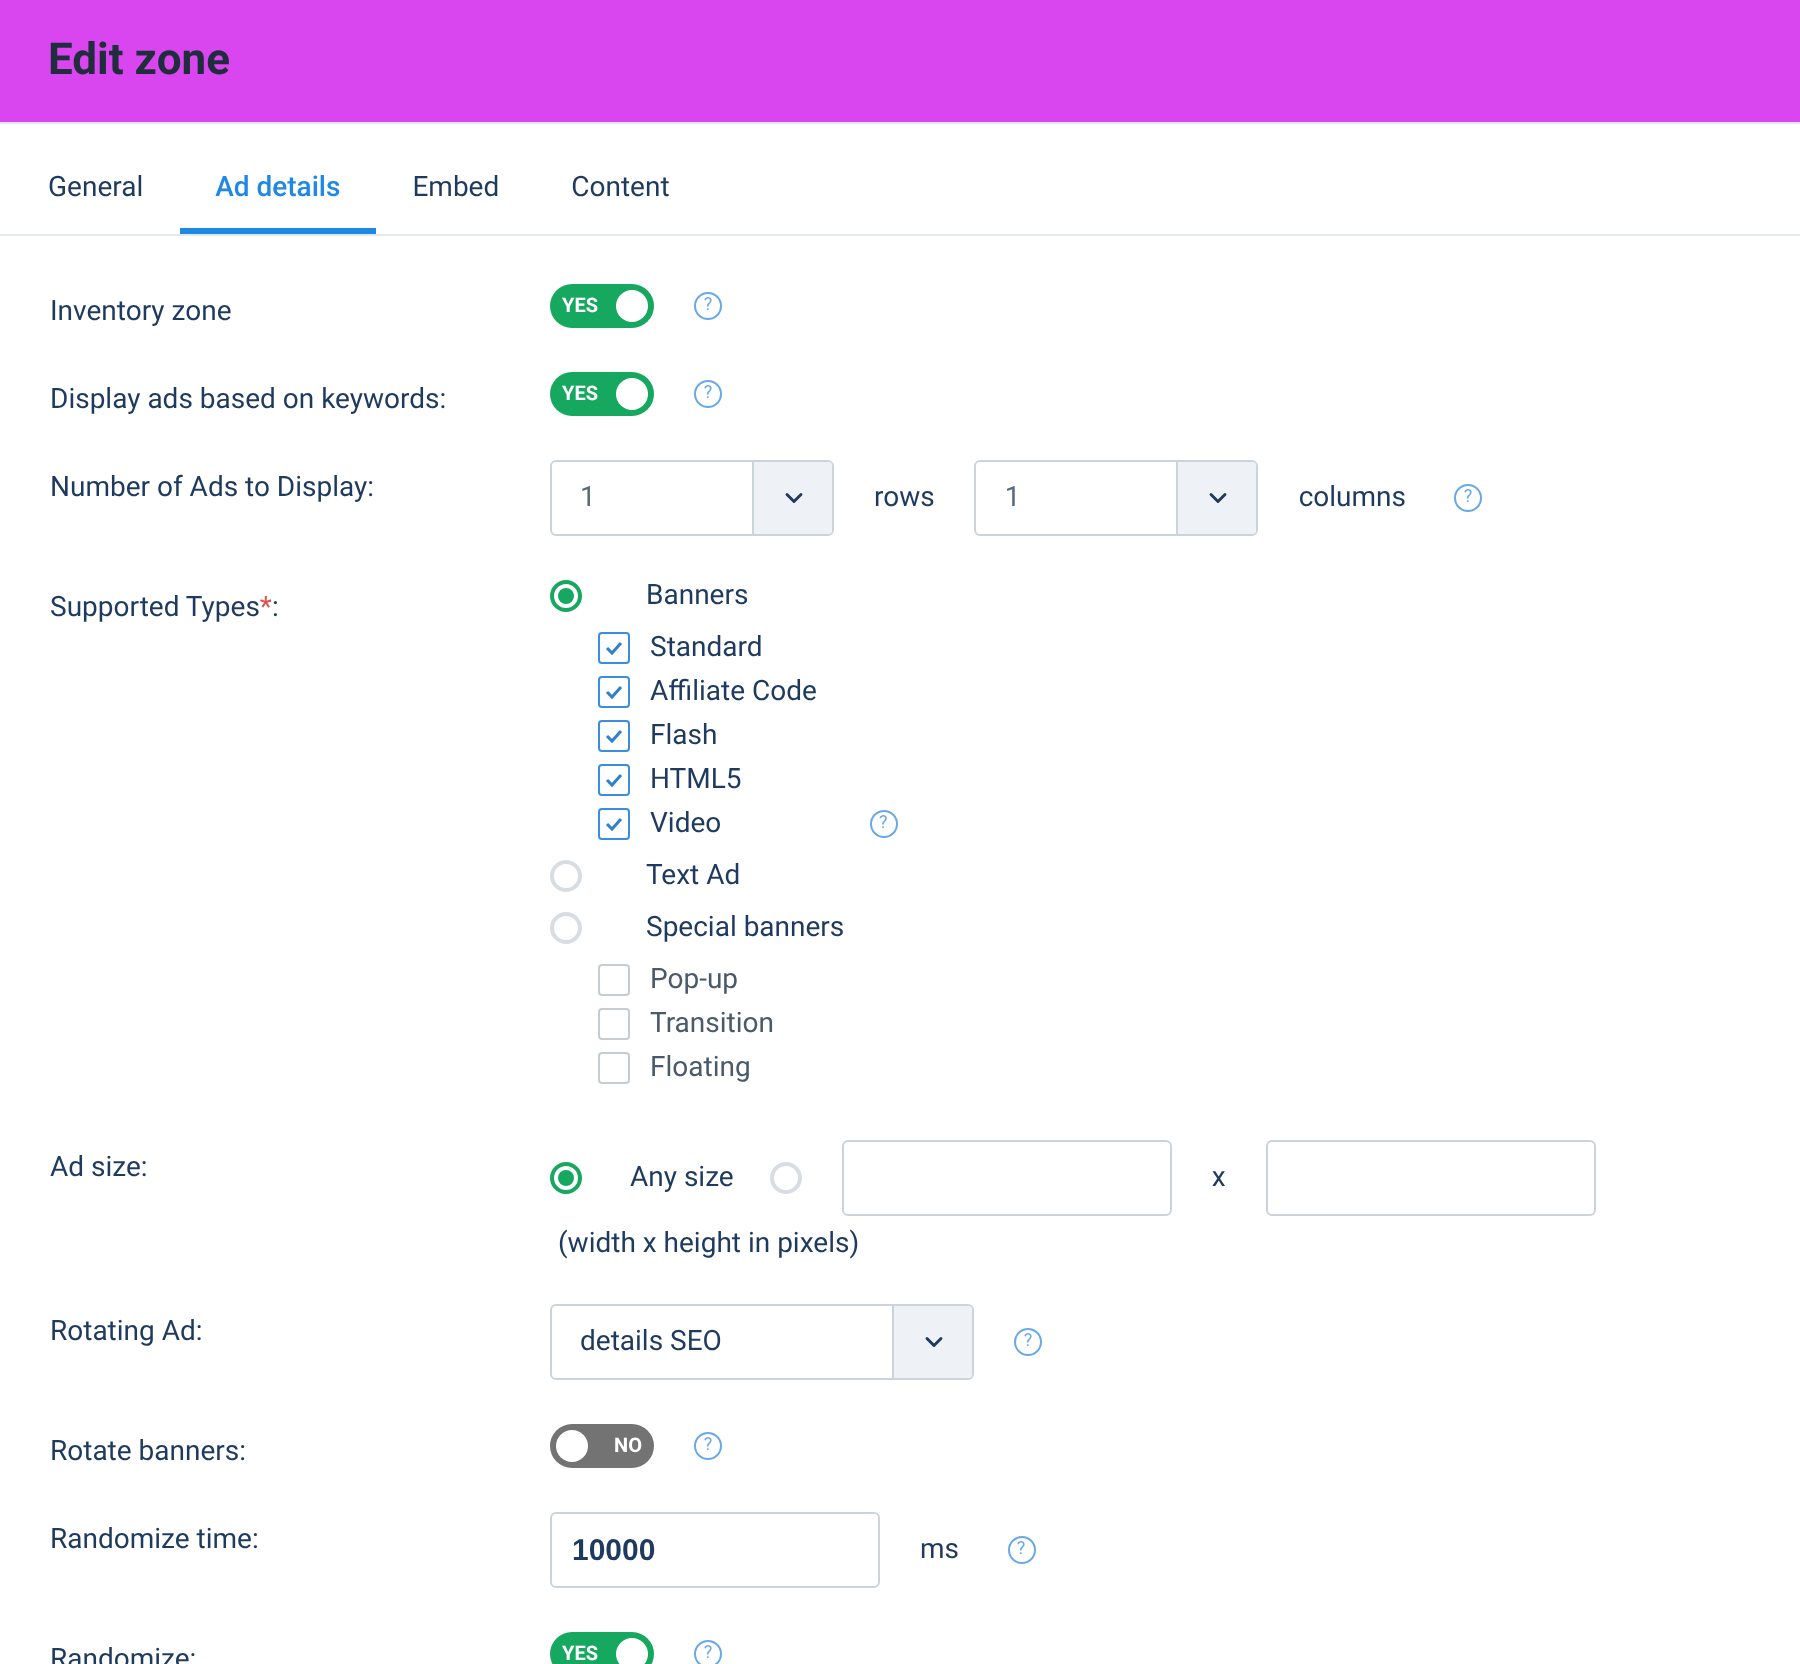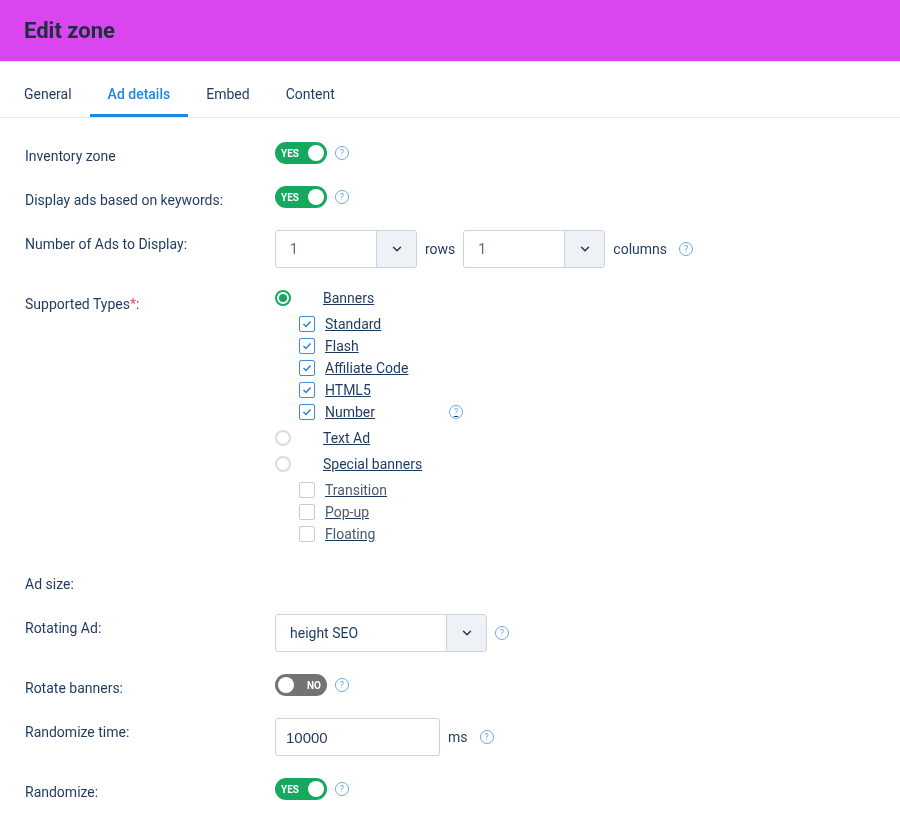--- a/index.html
+++ b/index.html
@@ -53,21 +53,21 @@
     padding-top: 6px;
     padding-right: 12px;
     color: #1e3a5f;
     font-size: 14px;
   }
   .row-control {
     flex: 1;
     display: flex;
     align-items: center;
     flex-wrap: wrap;
-    gap: 6px 4px;
+    gap: 6px 16px;
   }
   .req { color: #d9534f; }
   
   .toggle {
     display: inline-flex;
     align-items: center;
     width: 52px;
     height: 22px;
     border-radius: 11px;
     position: relative;
@@ -165,31 +165,32 @@
     display: inline-flex;
     align-items: center;
     justify-content: center;
     cursor: pointer;
     background: #fff;
   }
   .checkbox.grey { border-color: #c5ccd3; }
   .checkbox.checked { background: #fff; }
   .checkbox.checked svg { display: block; }
   .checkbox svg { display: none; width: 12px; height: 12px; stroke: #2f7fd1; stroke-width: 3; fill: none; }
-  .types-block { display: block; width: 100%; text-decoration: underline; }
+  .types-block { display: block; width: 100%; }
   .type-label { color: #1e3a5f; }
   .type-label.muted { color: #4a5a6a; }
   .text-input {
     border: 1px solid #ccd4db;
     border-radius: 3px;
     height: 38px;
     padding: 0 10px;
     font-size: 15px;
     color: #1e3a5f;
     background: #fff;
+    font-weight: bold;
   }
   .text-input.num { width: 165px; }
   .w80 { width: 165px; }
   .hint { color: #1e3a5f; font-size: 14px; margin-left: 4px; }
 </style>
 </head>
 <body>
 
 <div class="header">
   <h1>Edit zone</h1>
@@ -270,86 +271,95 @@
               </svg>
             </span>
           <span class="type-label">Standard</span>
         </div>
         <div class="check-row">
           <span class="checkbox checked">
               <svg viewBox="0 0 24 24">
                 <path d="M5 12l5 5L19 7"></path>
               </svg>
             </span>
+          <span class="type-label">Affiliate Code</span>
+        </div>
+        <div class="check-row">
+          <span class="checkbox checked">
+              <svg viewBox="0 0 24 24">
+                <path d="M5 12l5 5L19 7"></path>
+              </svg>
+            </span>
           <span class="type-label">Flash</span>
         </div>
         <div class="check-row">
           <span class="checkbox checked">
               <svg viewBox="0 0 24 24">
                 <path d="M5 12l5 5L19 7"></path>
               </svg>
             </span>
-          <span class="type-label">Affiliate Code</span>
-        </div>
-        <div class="check-row">
-          <span class="checkbox checked">
-              <svg viewBox="0 0 24 24">
-                <path d="M5 12l5 5L19 7"></path>
-              </svg>
-            </span>
           <span class="type-label">HTML5</span>
         </div>
         <div class="check-row">
           <span class="checkbox checked">
               <svg viewBox="0 0 24 24">
                 <path d="M5 12l5 5L19 7"></path>
               </svg>
             </span>
-          <span class="type-label">Number</span>
+          <span class="type-label">Video</span>
           <span style="width:70px;"></span>
           <span class="help-icon">?</span>
         </div>
 
         <div class="radio-row" style="margin-top:10px;">
           <span class="radio disabled"></span>
           <span style="width:20px;"></span>
           <span class="type-label">Text Ad</span>
         </div>
 
         <div class="radio-row">
           <span class="radio disabled"></span>
           <span style="width:20px;"></span>
           <span class="type-label">Special banners</span>
         </div>
         <div class="check-row">
           <span class="checkbox grey"></span>
+          <span class="type-label muted">Pop-up</span>
+        </div>
+        <div class="check-row">
+          <span class="checkbox grey"></span>
           <span class="type-label muted">Transition</span>
-        </div>
-        <div class="check-row">
-          <span class="checkbox grey"></span>
-          <span class="type-label muted">Pop-up</span>
         </div>
         <div class="check-row">
           <span class="checkbox grey"></span>
           <span class="type-label muted">Floating</span>
         </div>
 
       </div>
     </div>
   </div>
 
   <div class="row">
     <div class="row-label">Ad size:</div>
+    <div class="row-control">
+      <span class="radio checked" style="margin-right:4px;"></span>
+      <span class="inline-text" style="margin-right:2px;">Any size</span>
+      <span class="radio disabled" style="margin-right:4px;"></span>
+      <input class="text-input w80" value="" style="">
+      <span class="inline-text">x</span>
+      <input class="text-input w80" value="" style="">
+      <span class="hint">(width x height in pixels)</span>
+    </div>
   </div>
 
   <div class="row">
     <div class="row-label">Rotating Ad:</div>
     <div class="row-control">
       <div class="select wide">
-        <span class="select-val">height SEO</span>
+        <span class="select-val">details SEO</span>
         <span class="select-caret">
           <svg viewBox="0 0 24 24">
               <path d="M6 9l6 6 6-6" fill="none" stroke="#1e3a5f" stroke-width="2.5" stroke-linecap="round" stroke-linejoin="round"></path>
             </svg>
         </span>
       </div>
       <span class="help-icon">?</span>
     </div>
   </div>
 

